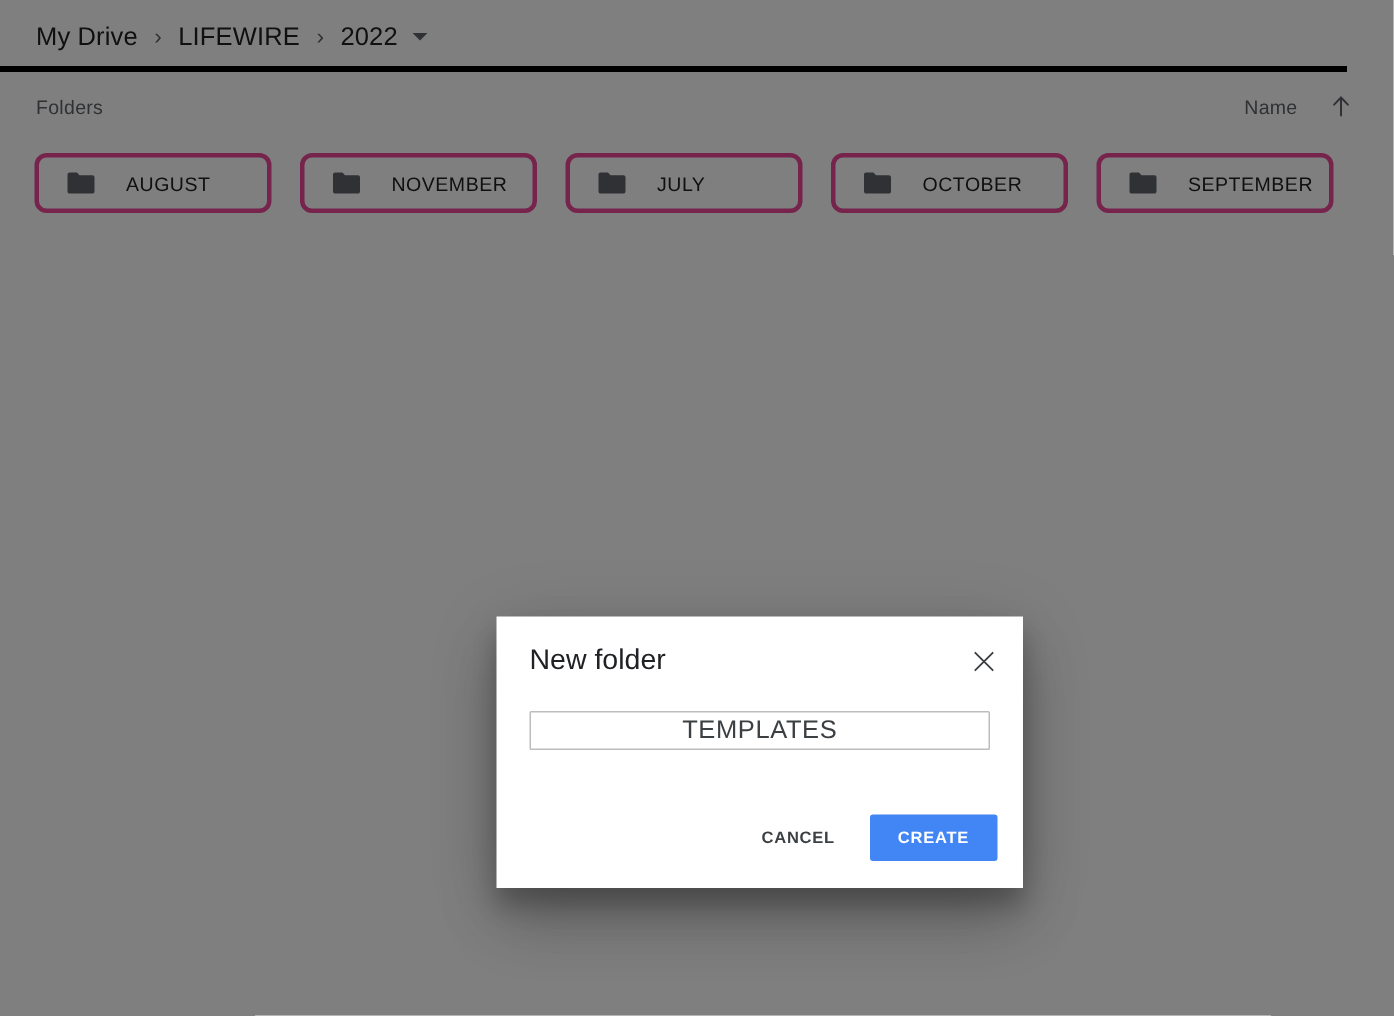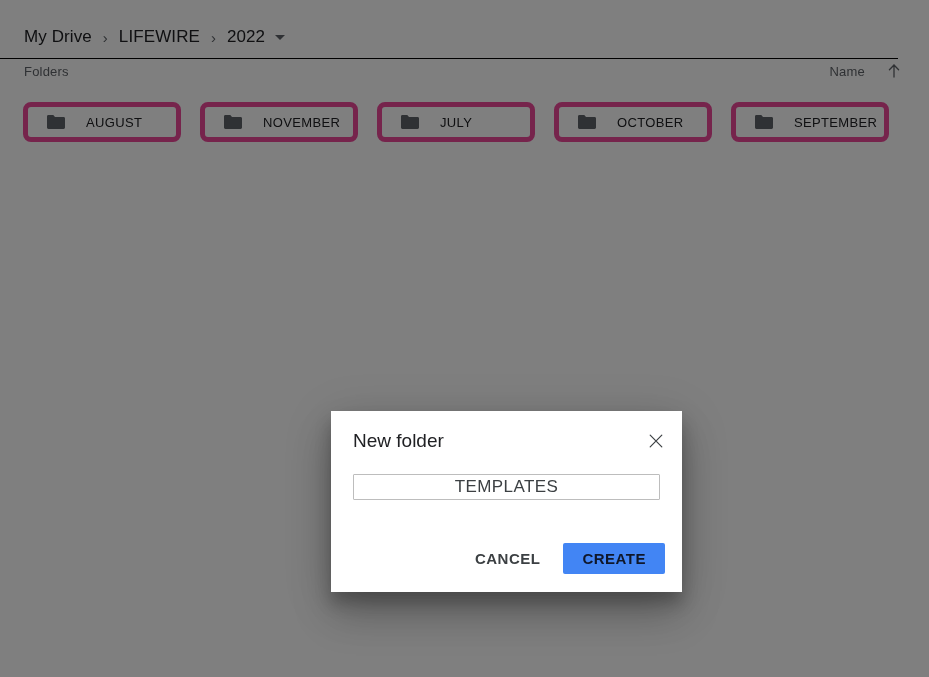--- a/index.html
+++ b/index.html
@@ -18,25 +18,25 @@
   
   #page {
     position: absolute;
     inset: 0;
     background: #ffffff;
   }
 
   
   #header {
     position: absolute;
-    left: 0; top: 16px;
+    left: 0; top: 5px;
     width: 898px;
     height: 43px;
     box-sizing: border-box;
-    border-bottom: 1px solid #000000;
+    border-bottom: 4px solid #000000;
     display: flex;
     align-items: center;
     padding-left: 24px;
   }
   .crumb {
     font-size: 17px;
     color: #202124;
     letter-spacing: 0.1px;
     white-space: nowrap;
     cursor: pointer;
@@ -90,21 +90,21 @@
     position: absolute;
     left: 23px;
     top: 102px;
     display: flex;
     gap: 19px;
   }
   .folder-card {
     width: 158px;
     height: 40px;
     box-sizing: border-box;
-    border: 5px solid #ec4899;
+    border: 3px solid #ec4899;
     border-radius: 8px;
     background: #ffffff;
     display: flex;
     align-items: center;
     padding-left: 18px;
     cursor: pointer;
   }
   .folder-icon {
     width: 20px; height: 16px;
     flex: none;
@@ -177,35 +177,35 @@
   #dialog-actions {
     position: absolute;
     right: 17px;
     bottom: 18px;
     display: flex;
     align-items: center;
     gap: 11px;
   }
   .btn {
     font-family: "Liberation Sans", sans-serif;
-    font-size: 15px;
+    font-size: 11px;
     font-weight: bold;
     letter-spacing: .5px;
     border: none;
     cursor: pointer;
     height: 31px;
   }
   #cancel-button {
     background: transparent;
     color: #3c4043;
     padding: 0 12px;
   }
   #create-button {
     background: #4285f4;
-    color: #0f172a;
+    color: #ffffff;
     padding: 0 19px;
     border-radius: 2px;
   }
 </style>
 </head>
 <body>
 
 <div id="page">
 
   <div id="header">

